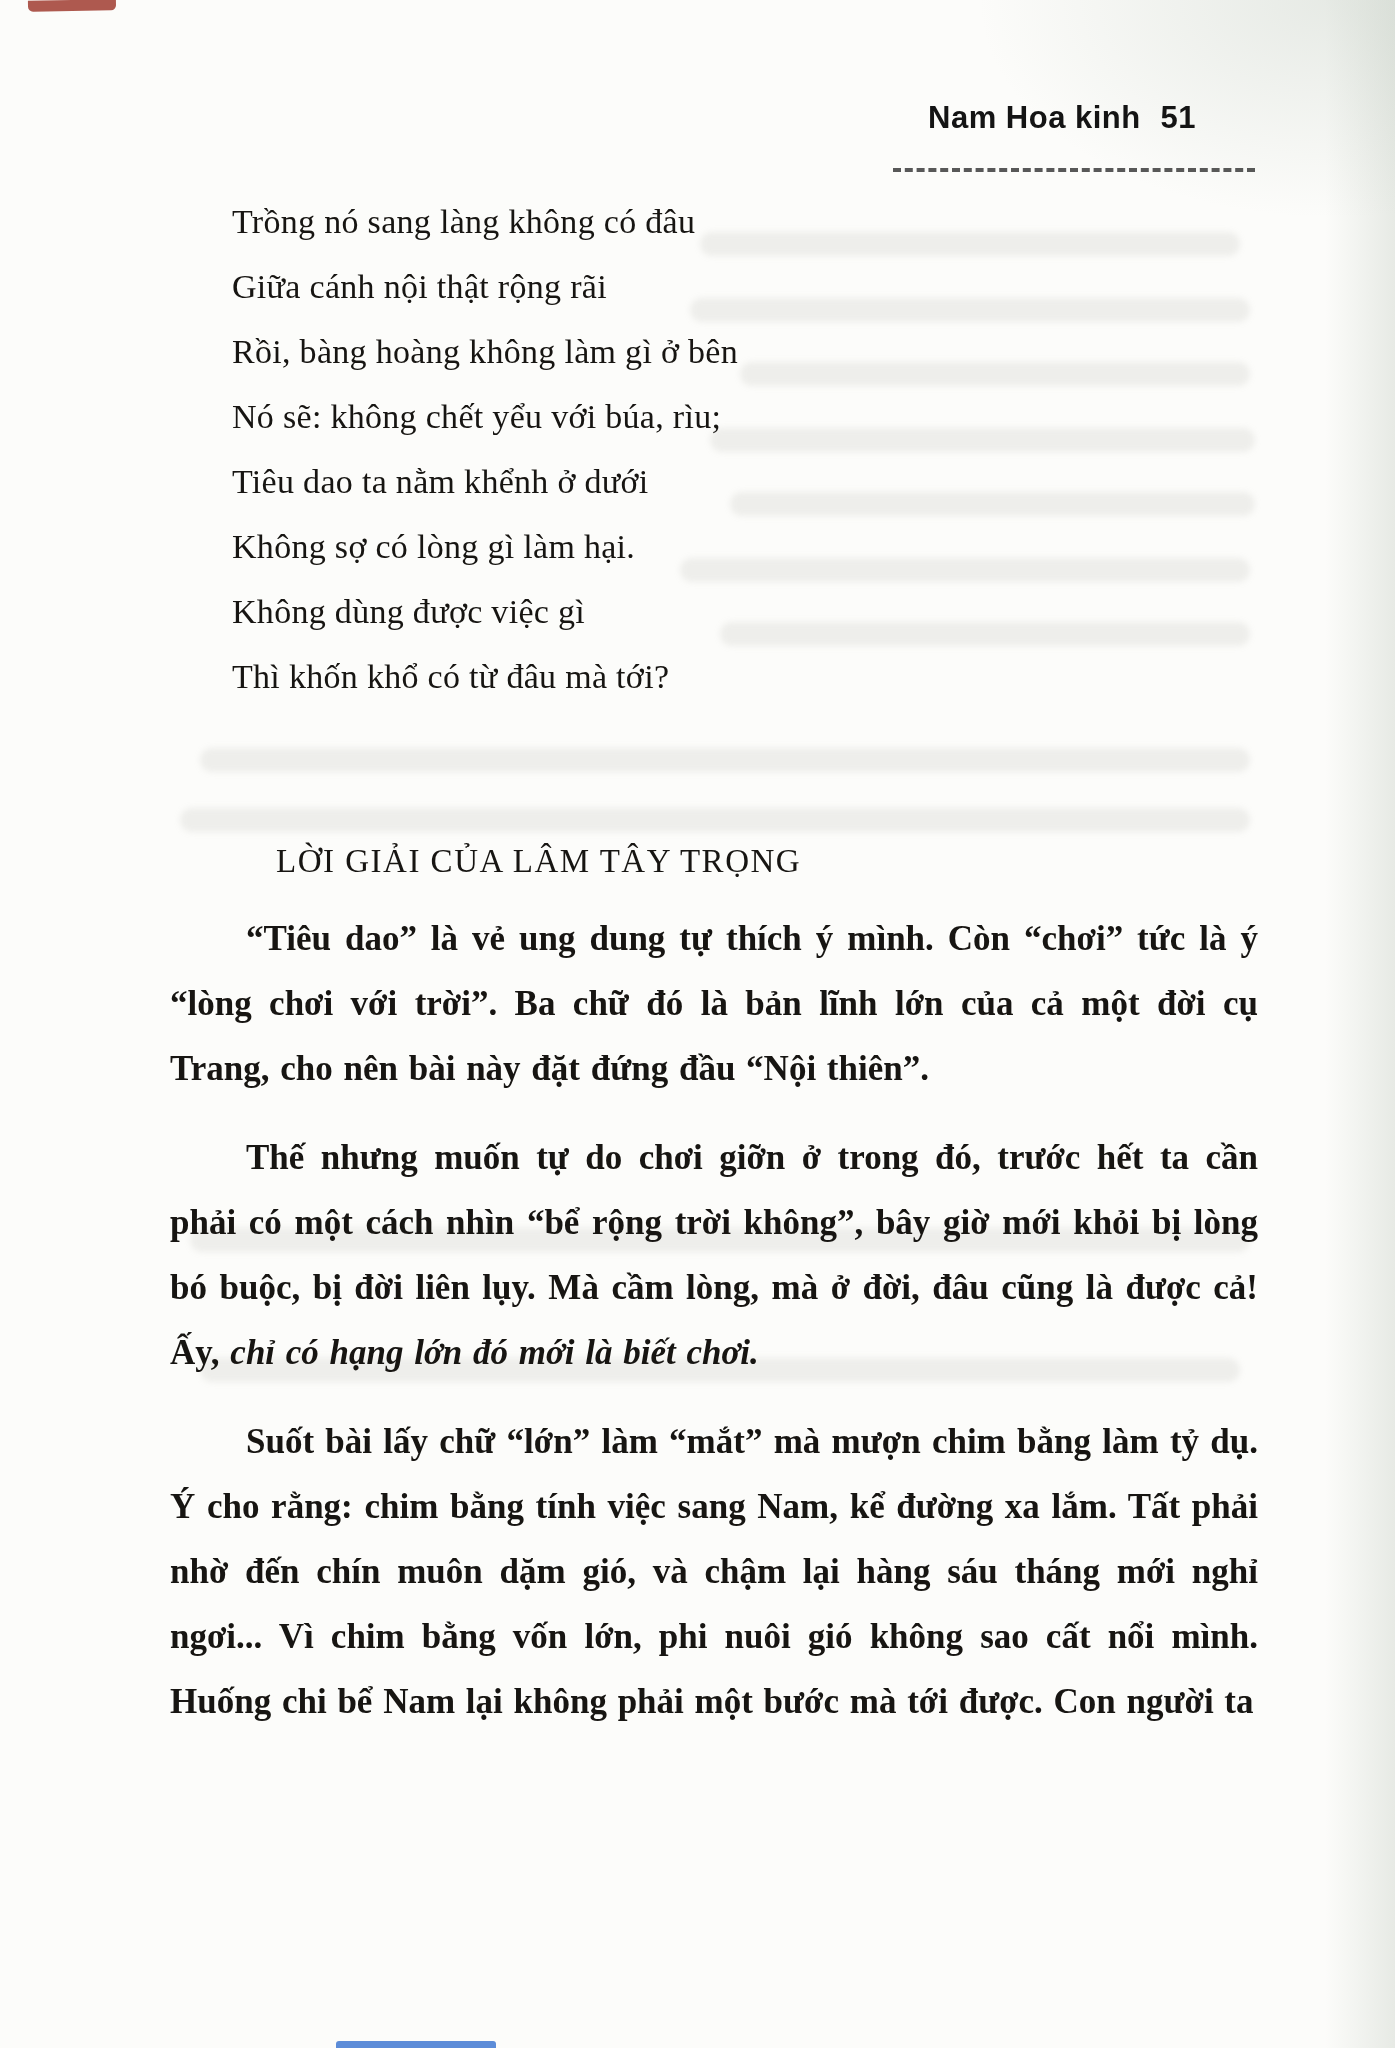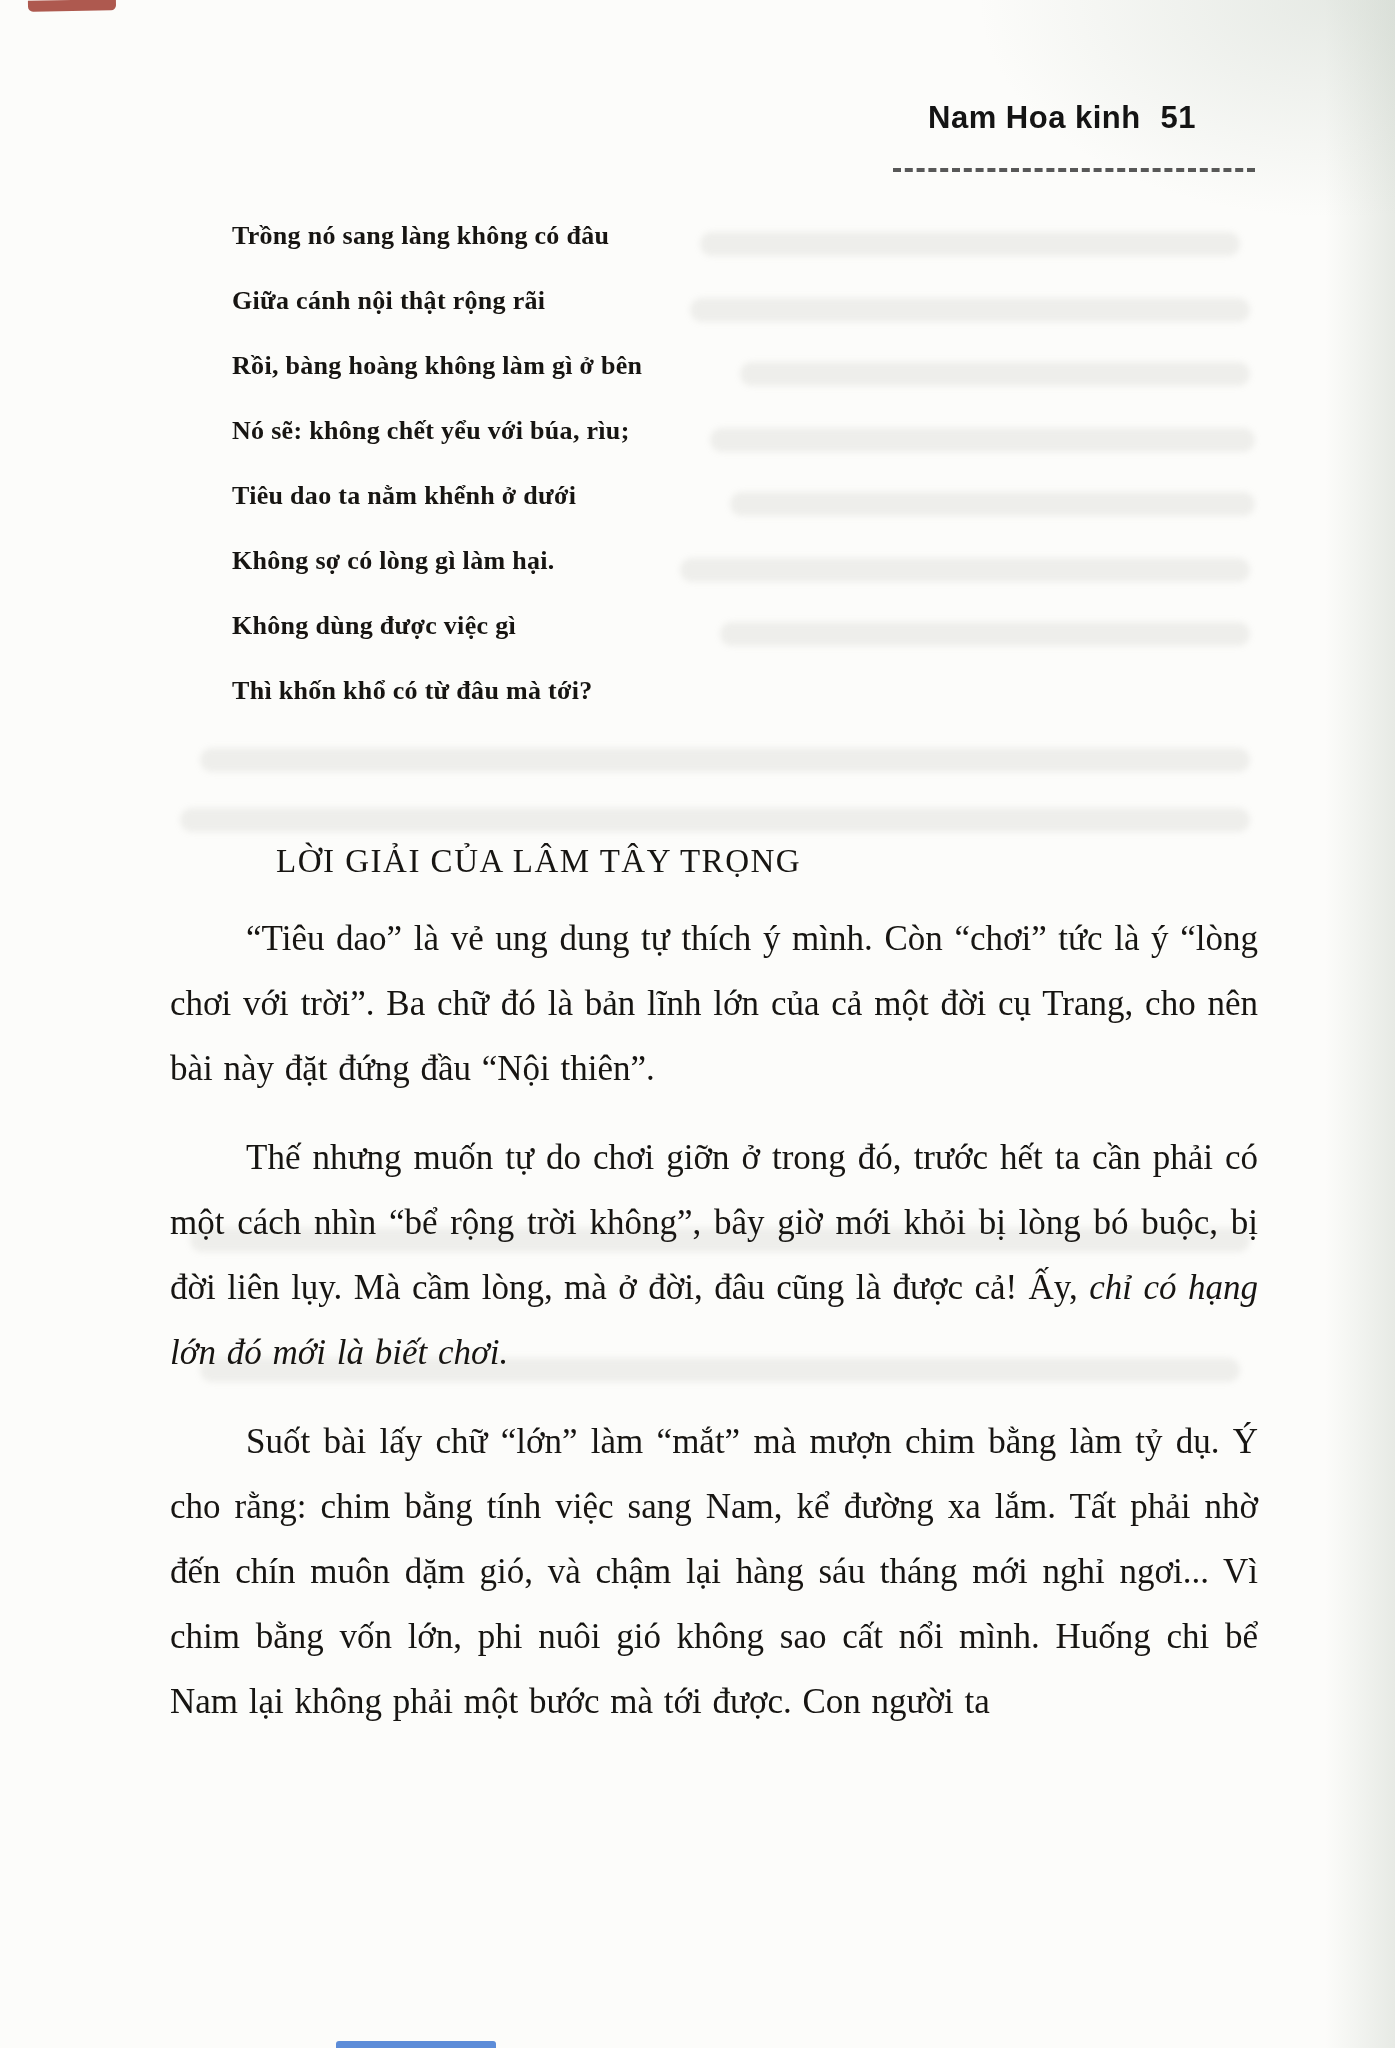--- a/index.html
+++ b/index.html
@@ -14,36 +14,36 @@
     display:flex;justify-content:space-between;align-items:flex-start;
     font-family:"Liberation Sans","DejaVu Sans",sans-serif;
     font-weight:700;font-size:31px;letter-spacing:.5px;color:#141414;
   }
   .head-rule{
     position:absolute;top:168px;left:893px;width:362px;height:0;
     border-bottom:4px dashed #3c3c3c;opacity:.85;
   }
   
   .poem{
-    position:absolute;left:232px;top:203px;
-    font-size:26px;font-weight:700;line-height:65px;
+    position:absolute;left:232px;top:189px;
+    font-size:34px;font-weight:400;line-height:65px;
     letter-spacing:.3px;white-space:nowrap;
   }
   
   .section-heading{
     position:absolute;left:276px;top:843px;
     font-size:33px;font-weight:400;letter-spacing:1.5px;white-space:nowrap;
   }
   
   .commentary{
     position:absolute;left:170px;top:906px;width:1088px;
     font-size:35px;line-height:65px;text-align:justify;
     word-spacing:2px;
   }
-  .commentary p{margin:0 0 24px 0;text-indent:76px;}
+  .commentary p{margin:0 0 24px 0;text-indent:76px;font-weight:bold;}
   .commentary .run-italic{font-style:italic;}
   
   .edge-shade{
     position:absolute;top:0;right:0;width:70px;height:2048px;
     background:linear-gradient(to left,rgba(186,196,184,.32),rgba(186,196,184,0));
     pointer-events:none;
   }
   .corner-shade{
     position:absolute;top:0;right:0;width:420px;height:220px;
     background:radial-gradient(ellipse at 85% 0%,rgba(175,188,175,.28),rgba(175,188,175,0) 70%);

